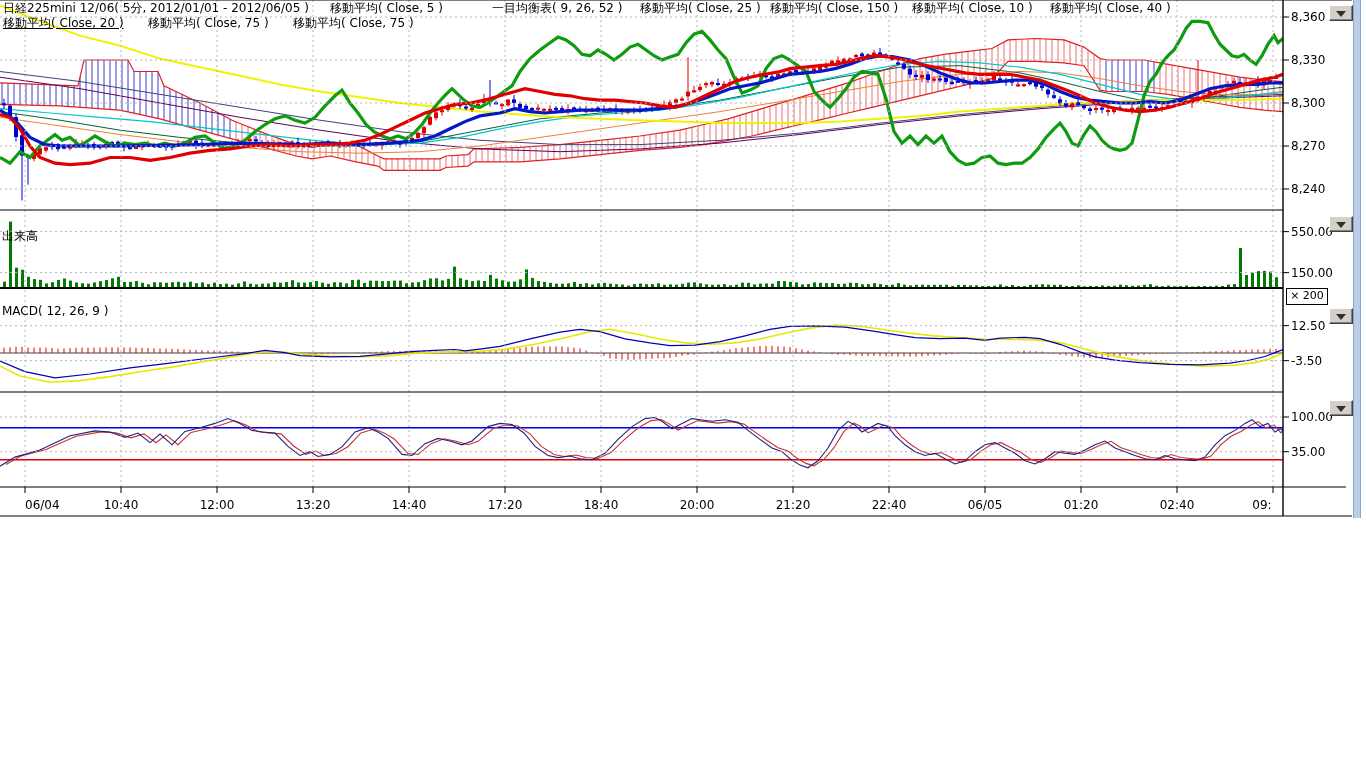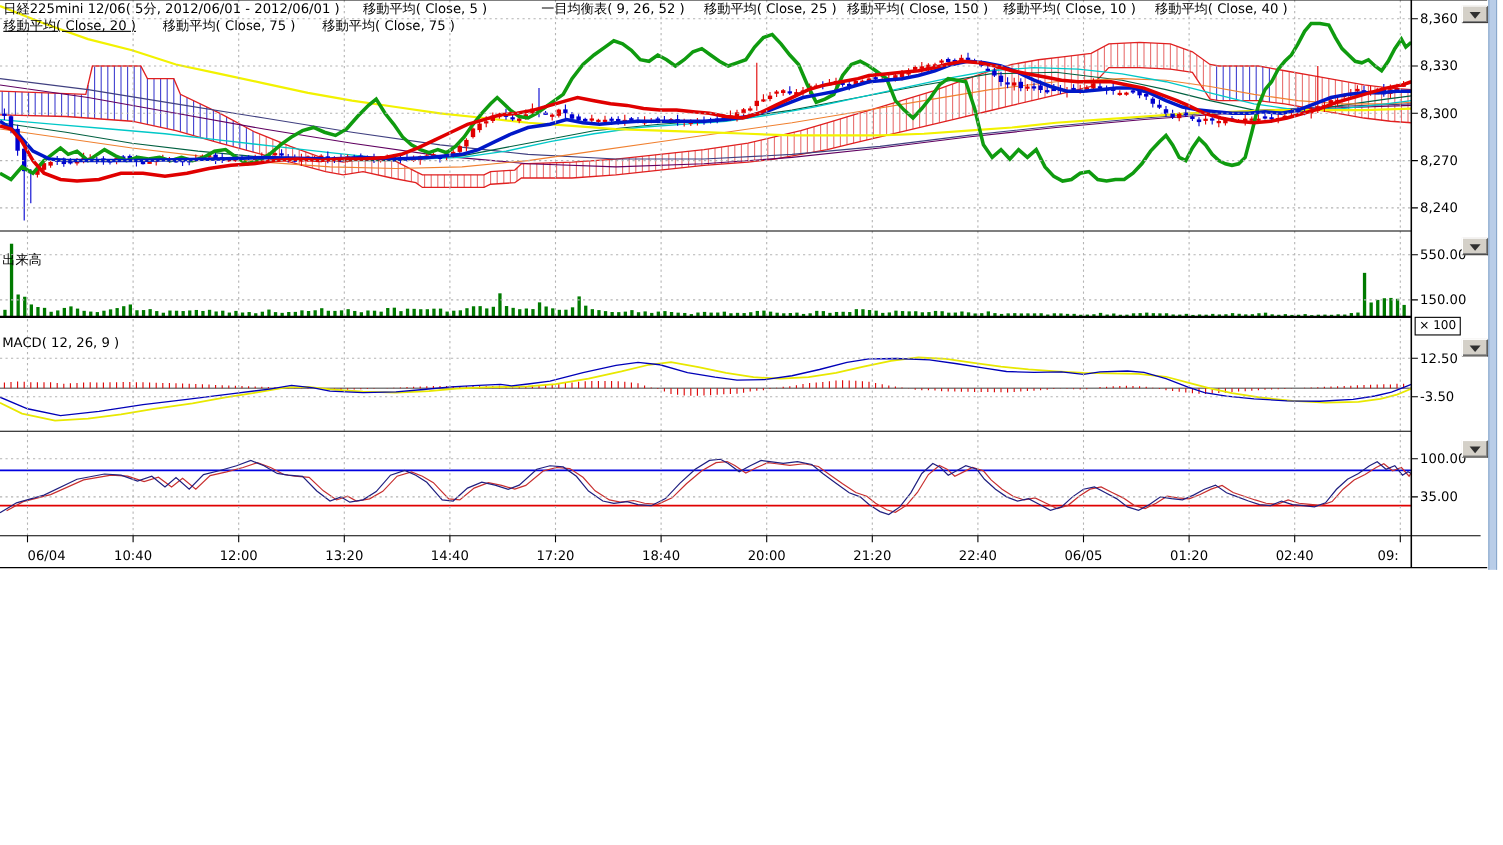--- a/index.html
+++ b/index.html
@@ -1210,38 +1210,38 @@
         <line x1="1081" y1="487" x2="1081" y2="493" stroke="#000000"></line>
         <text x="1081" y="509" font-size="12" font-family="DejaVu Sans, Liberation Sans, sans-serif" fill="#000" text-anchor="middle">01:20</text>
         <line x1="1177" y1="487" x2="1177" y2="493" stroke="#000000"></line>
         <text x="1177" y="509" font-size="12" font-family="DejaVu Sans, Liberation Sans, sans-serif" fill="#000" text-anchor="middle">02:40</text>
         <line x1="1273" y1="487" x2="1273" y2="493" stroke="#000000"></line>
         <text x="1262" y="509" font-size="12" font-family="DejaVu Sans, Liberation Sans, sans-serif" fill="#000" text-anchor="middle">09:</text>
       </svg>
   </div>
 
   <div class="hdr" id="hdr1">
-      <span style="left: 3px; top: 1px;">日経225mini 12/06( 5分, 2012/06/01 - 2012/06/01 )</span>
+      <span style="left: 3px; top: 1px;">日経225mini 12/06( 5分, 2012/01/01 - 2012/06/05 )</span>
       <span style="left: 330px; top: 1px;">移動平均( Close, 5 )</span>
       <span style="left: 492px; top: 1px; text-align: right;">一目均衡表( 9, 26, 52 )</span>
       <span style="left: 640px; top: 1px;">移動平均( Close, 25 )</span>
       <span style="left: 770px; top: 1px;">移動平均( Close, 150 )</span>
       <span style="left: 912px; top: 1px;">移動平均( Close, 10 )</span>
       <span style="left: 1050px; top: 1px;">移動平均( Close, 40 )</span>
     </div>
   <div class="hdr" id="hdr2">
       <span style="left: 3px; top: 16px; text-decoration: underline;">移動平均( Close, 20 )</span>
       <span style="left: 148px; top: 16px;">移動平均( Close, 75 )</span>
       <span style="left: 293px; top: 16px;">移動平均( Close, 75 )</span>
     </div>
 
   <div class="plabel" style="left:2px;top:212px;margin-top:16px;">出来高</div>
   <div class="plabel" style="left:2px;top:304px;">MACD( 12, 26, 9 )</div>
 
-  <div class="badge">× 100</div>
+  <div class="badge">× 200</div>
 
   <div class="dd" style="top:5px;">
       <i></i>
     </div>
   <div class="dd" style="top:216px;">
       <i></i>
     </div>
   <div class="dd" style="top:308px;">
       <i></i>
     </div>

